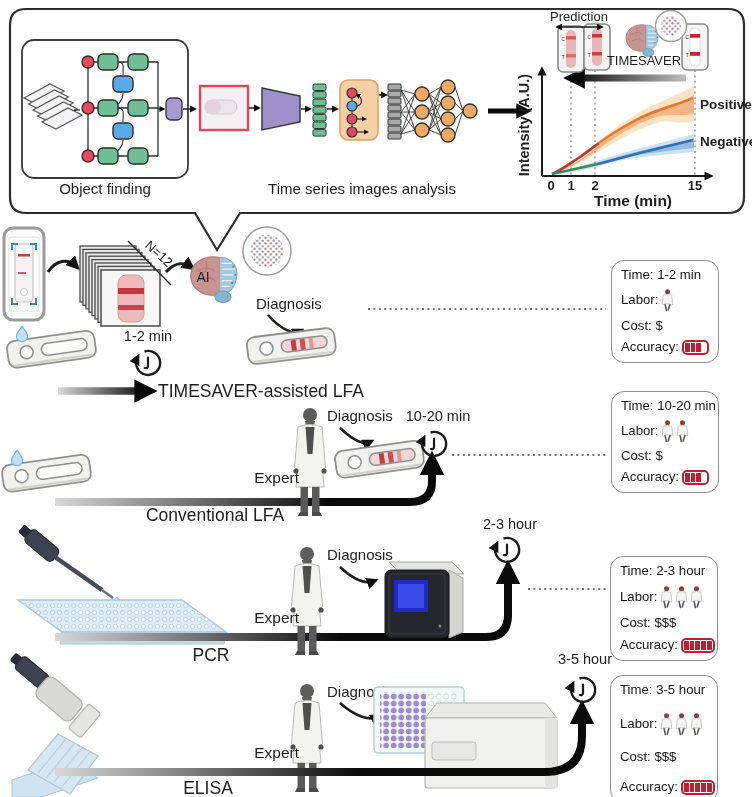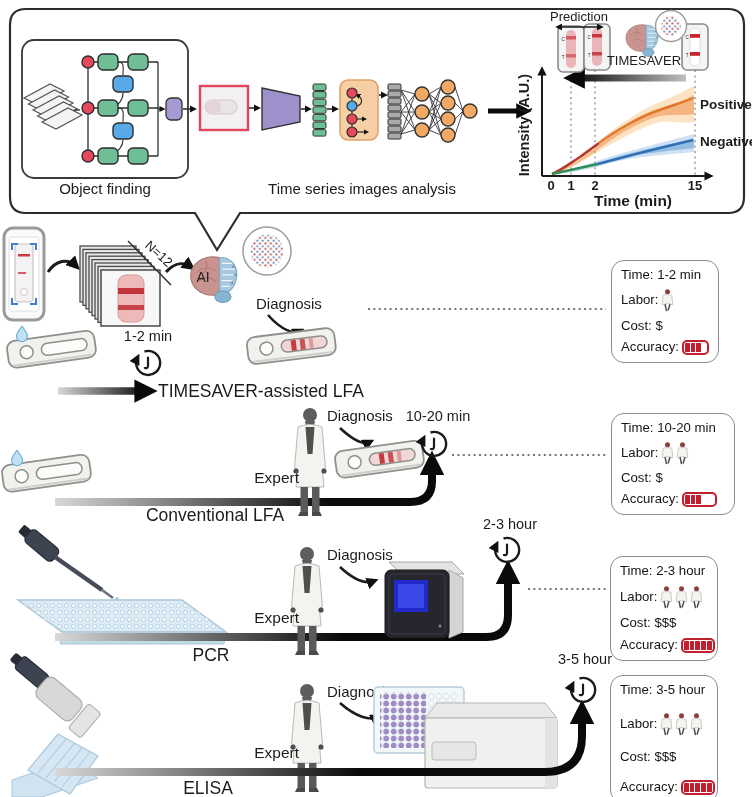--- a/index.html
+++ b/index.html
@@ -434,21 +434,21 @@
     <span class="meter">
           <span class="bars">
             <span class="bar"></span>
             <span class="bar"></span>
             <span class="bar"></span>
           </span>
         </span>
       </div>
 </div>
 
-<div class="infobox" style="left:611px;top:413px;width:124px;height:102px">
+<div class="infobox" style="left:611px;top:391px;width:108px;height:102px">
   <div class="il">Time: 10-20 min</div>
   <div class="il">
         <span>Labor:</span>
     <span class="people">
           <svg class="person" width="13" height="23" viewBox="0 0 13 23">
             <circle cx="6.5" cy="2.7" r="2.5" fill="#8a4038"></circle>
             <path d="M2.2,6.2 Q6.5,4.6 10.8,6.2 L11.8,15.5 L9.3,15.8 L9.3,14.8 L3.7,14.8 L3.7,15.8 L1.2,15.5 Z" fill="#f4f4f1" stroke="#b6b6b2" stroke-width="0.7"></path>
             <path d="M4.2,15.8 L5.4,21.5 M8.8,15.8 L7.2,21" stroke="#4f4f4f" stroke-width="1.5" stroke-linecap="round"></path>
           </svg>
           <svg class="person" width="13" height="23" viewBox="0 0 13 23">

